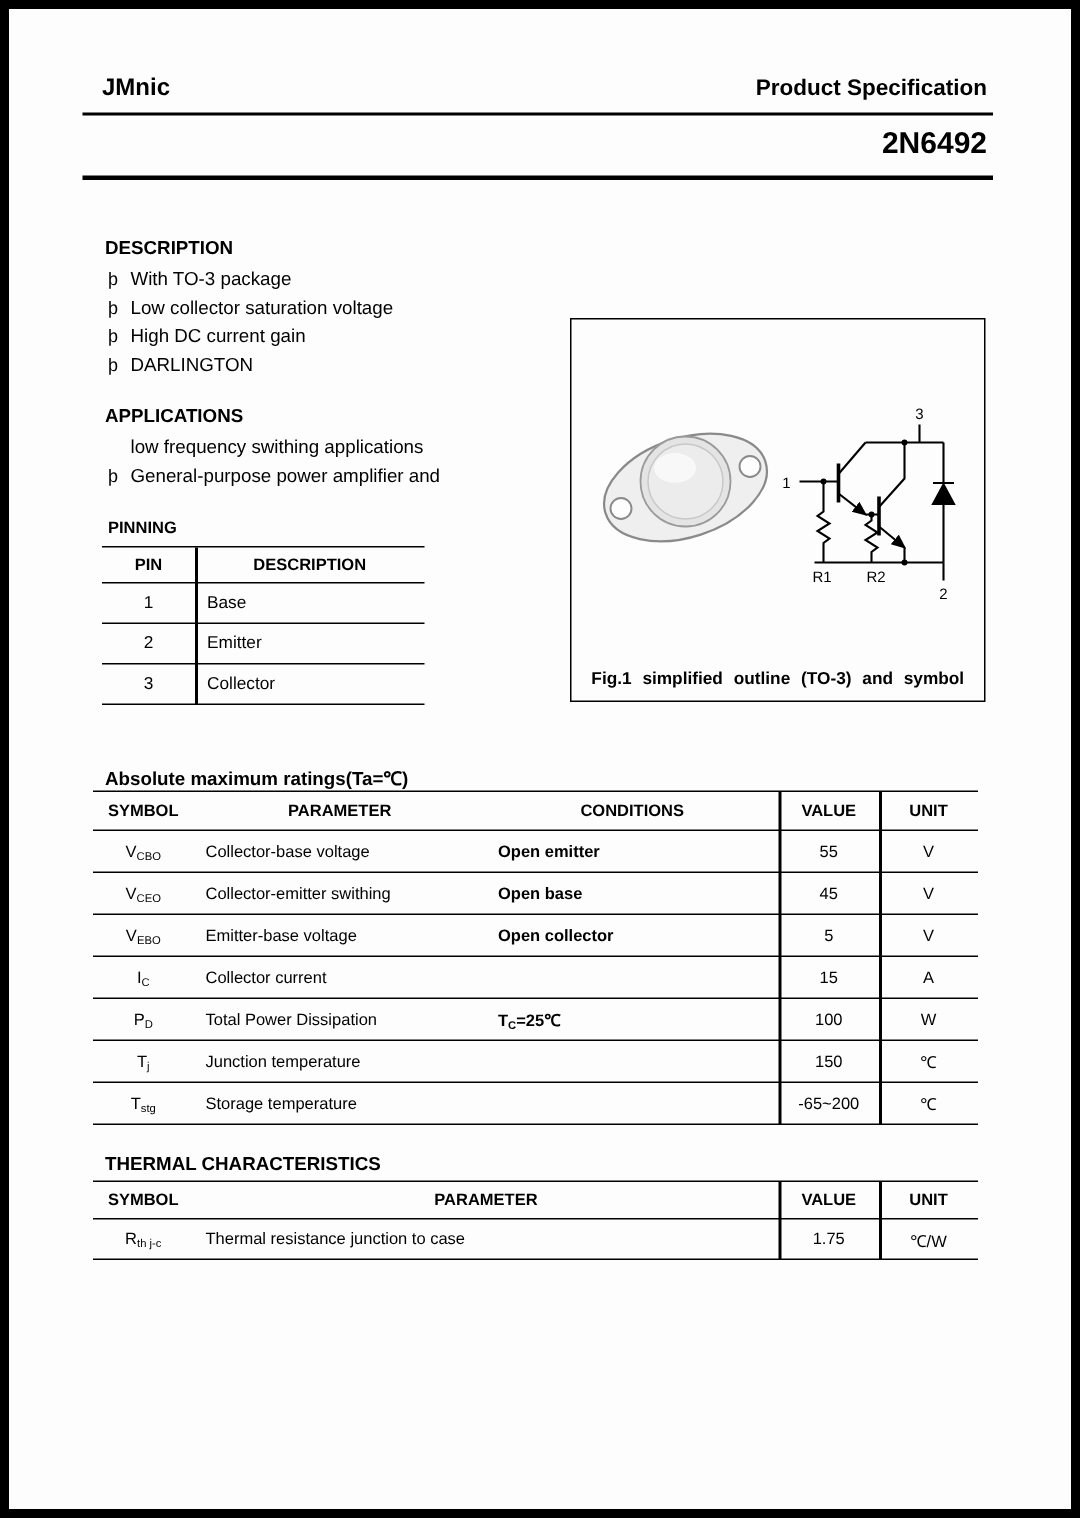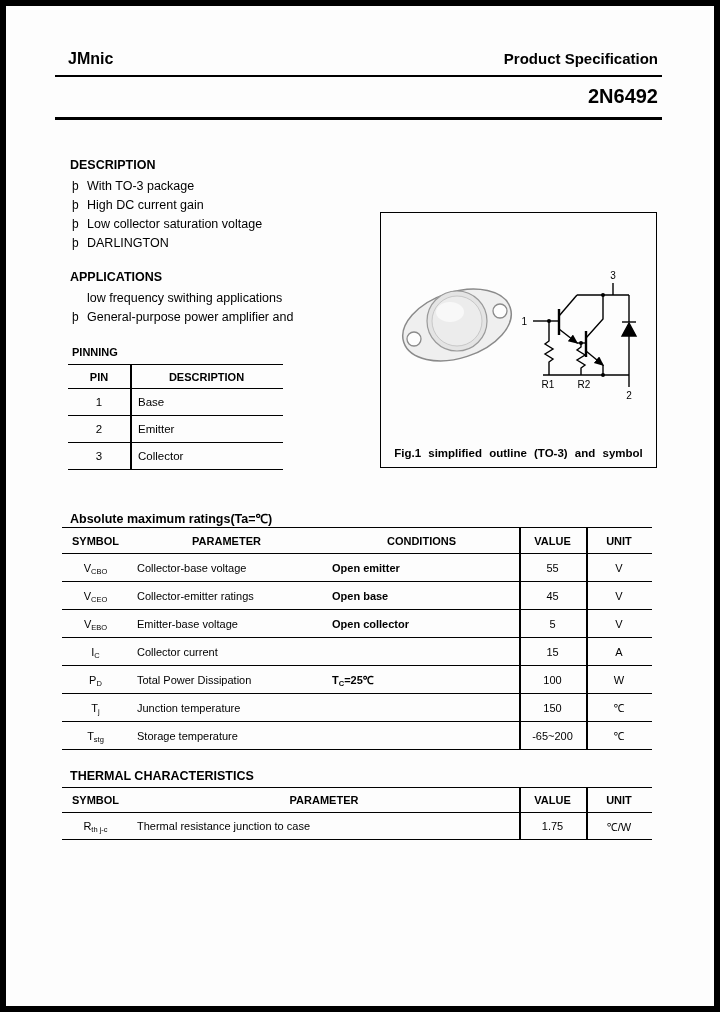--- a/index.html
+++ b/index.html
@@ -68,22 +68,22 @@
   <div class="abs brand">JMnic</div>
   <div class="abs spec">Product Specification</div>
   <div class="abs rule1"></div>
 
   <div class="abs part">2N6492</div>
   <div class="abs rule2"></div>
 
   <div class="abs sec-h desc-h">DESCRIPTION</div>
   <div class="abs desc-list">
     <div class="bullet-line"><span class="bullet">þ</span><span>With TO-3 package</span></div>
+    <div class="bullet-line"><span class="bullet">þ</span><span>Low collector saturation voltage</span></div>
     <div class="bullet-line"><span class="bullet">þ</span><span>High DC current gain</span></div>
-    <div class="bullet-line"><span class="bullet">þ</span><span>Low collector saturation voltage</span></div>
     <div class="bullet-line"><span class="bullet">þ</span><span>DARLINGTON</span></div>
   </div>
 
   <div class="abs sec-h app-h">APPLICATIONS</div>
   <div class="abs app-list">
     <div class="bullet-line app-cont"><span>low frequency swithing applications</span></div>
     <div class="bullet-line"><span class="bullet">þ</span><span>General-purpose power amplifier and</span></div>
   </div>
 
   <div class="abs pin-h">PINNING</div>
@@ -182,21 +182,21 @@
 
     <div class="trow amr-row">
       <div class="c-sym"><span>V</span><span class="sub">CBO</span></div>
       <div class="c-par">Collector-base voltage</div>
       <div class="c-con"><span>Open emitter</span><span class="sub"></span><span></span></div>
       <div class="c-val">55</div>
       <div class="c-unit">V</div>
     </div>
     <div class="trow amr-row">
       <div class="c-sym"><span>V</span><span class="sub">CEO</span></div>
-      <div class="c-par">Collector-emitter ratings</div>
+      <div class="c-par">Collector-emitter swithing</div>
       <div class="c-con"><span>Open base</span><span class="sub"></span><span></span></div>
       <div class="c-val">45</div>
       <div class="c-unit">V</div>
     </div>
     <div class="trow amr-row">
       <div class="c-sym"><span>V</span><span class="sub">EBO</span></div>
       <div class="c-par">Emitter-base voltage</div>
       <div class="c-con"><span>Open collector</span><span class="sub"></span><span></span></div>
       <div class="c-val">5</div>
       <div class="c-unit">V</div>

